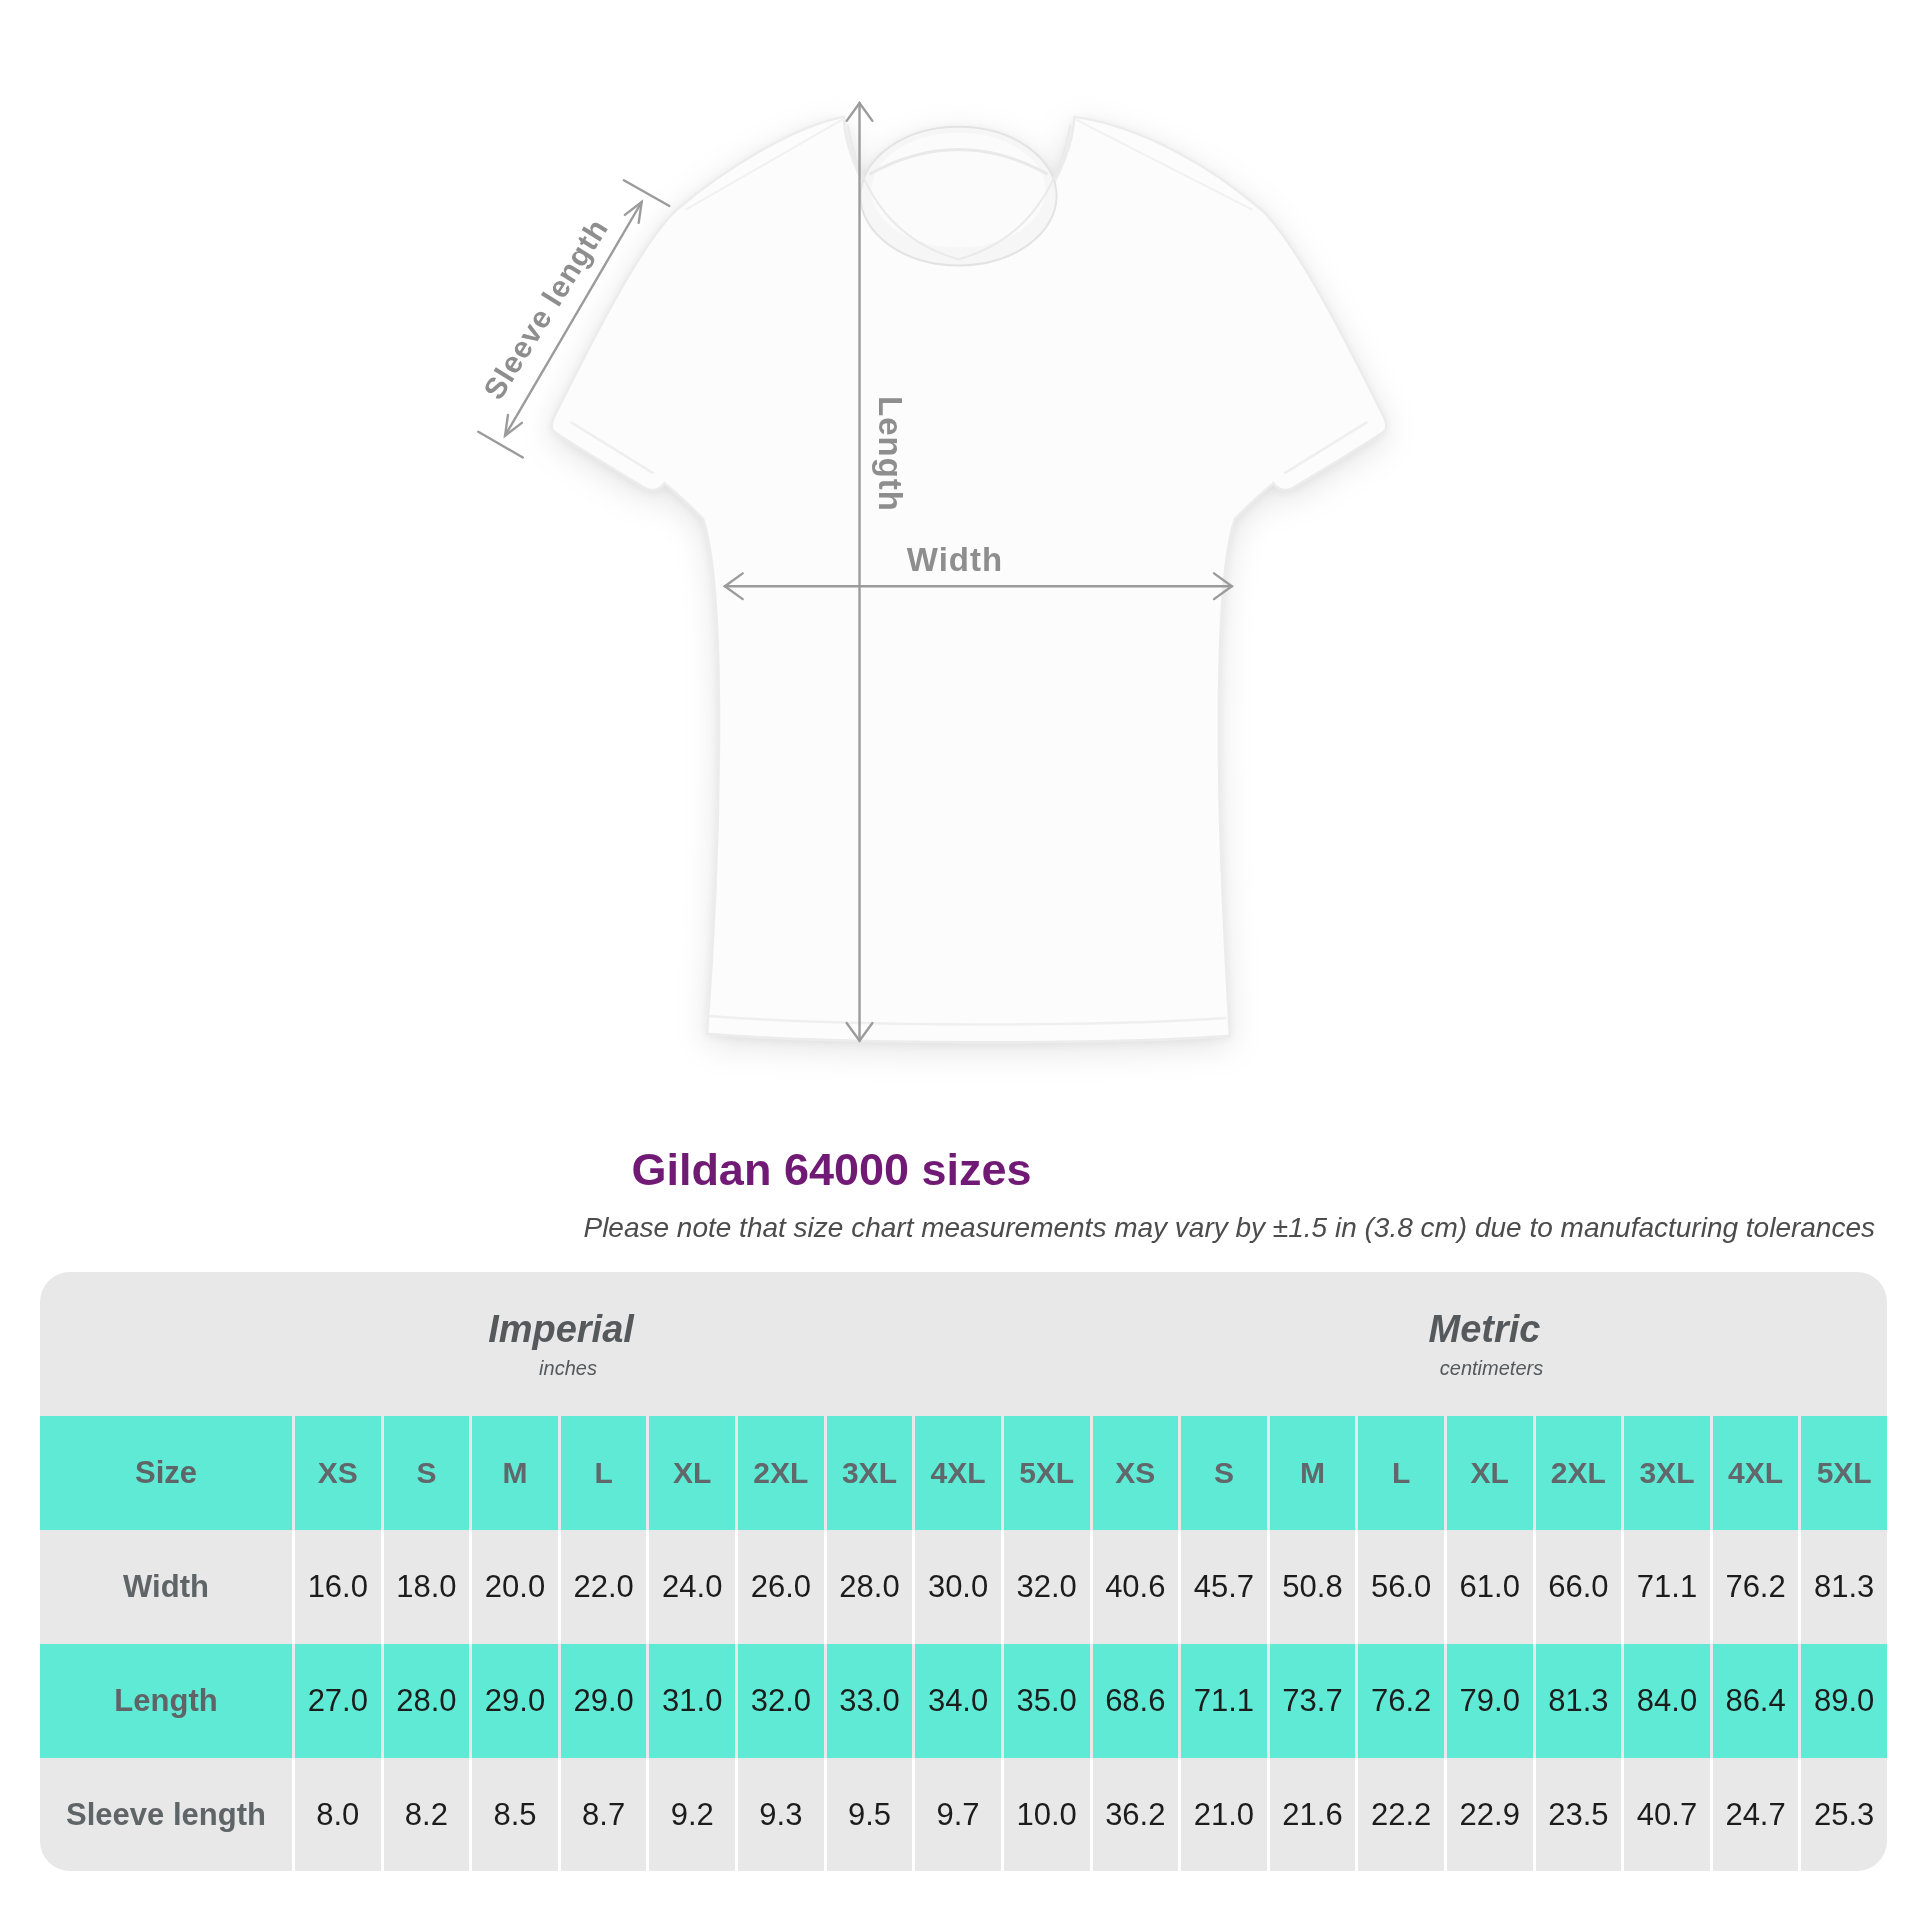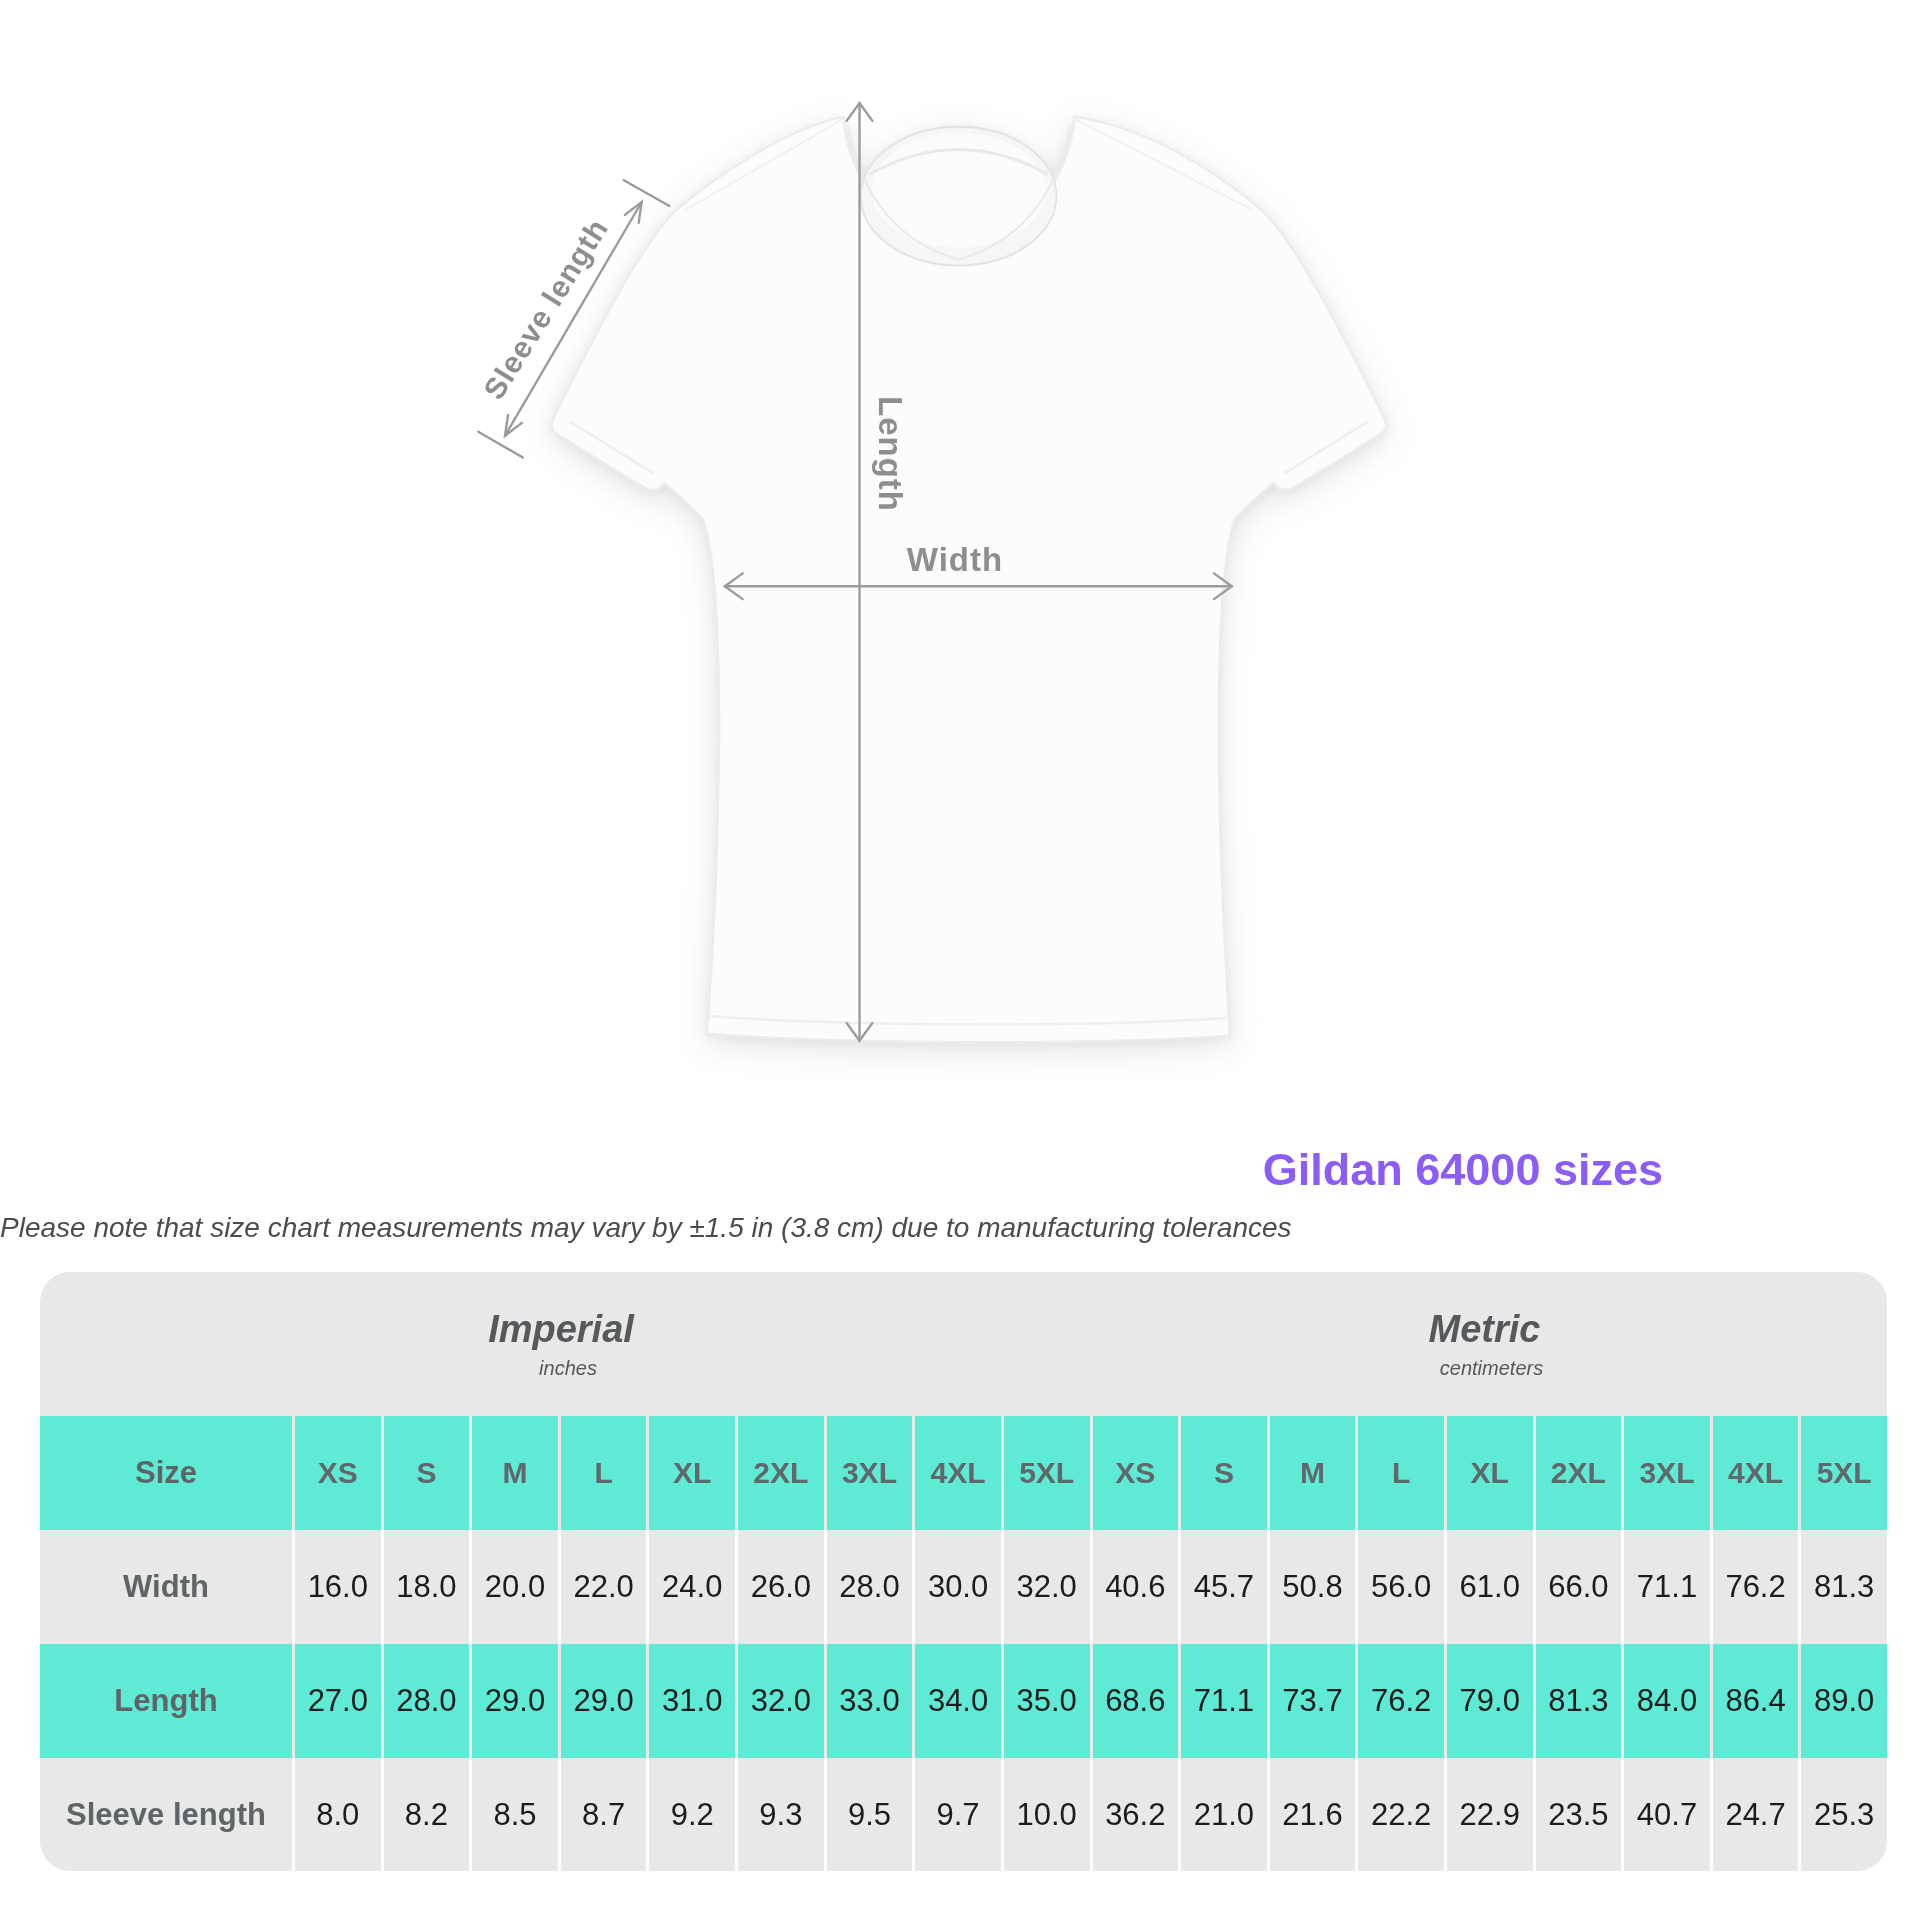--- a/index.html
+++ b/index.html
@@ -9,23 +9,23 @@
   
   #diagram{position:absolute;left:0;top:0;width:1927px;height:1119px;}
   #diagram svg{position:absolute;left:0;top:0;}
   .shirt-shadow{filter:drop-shadow(0 8px 16px rgba(0,0,0,0.10)) drop-shadow(0 2px 5px rgba(0,0,0,0.05));}
   .dim-label{position:absolute;color:#8e8e8e;font-weight:700;font-size:33px;letter-spacing:1px;
              white-space:nowrap;transform:translate(-50%,-50%);}
   #sleeve-label{font-size:30px;transform:translate(-50%,-50%) rotate(-58deg);}
   #length-label{transform:translate(-50%,-50%) rotate(90deg);}
 
   
-  #title{position:absolute;left:0;top:1144px;width:1663px;text-align:right;
-         font-size:45px;font-weight:700;color:#8b5cf6;}
-  #subtitle{position:absolute;left:0;top:1212px;width:1875px;text-align:left;
+  #title{position:absolute;left:0;top:1144px;width:1663px;text-align:center;
+         font-size:45px;font-weight:700;color:#701a75;}
+  #subtitle{position:absolute;left:0;top:1212px;width:1875px;text-align:right;
             font-size:28px;font-style:italic;color:#4c4c4c;}
 
   
   #size-table{position:absolute;left:40px;top:1272px;width:1847px;height:599px;
               border-radius:30px;overflow:hidden;background:#ffffff;}
   .band{display:flex;height:144px;background:#e8e8e8;}
   .group{display:flex;flex-direction:column;justify-content:center;align-items:center;gap:6px;}
   .g-imp{width:1042px;}
   .g-met{width:805px;}
   .g-label{font-size:38px;font-weight:700;font-style:italic;color:#55595b;}

